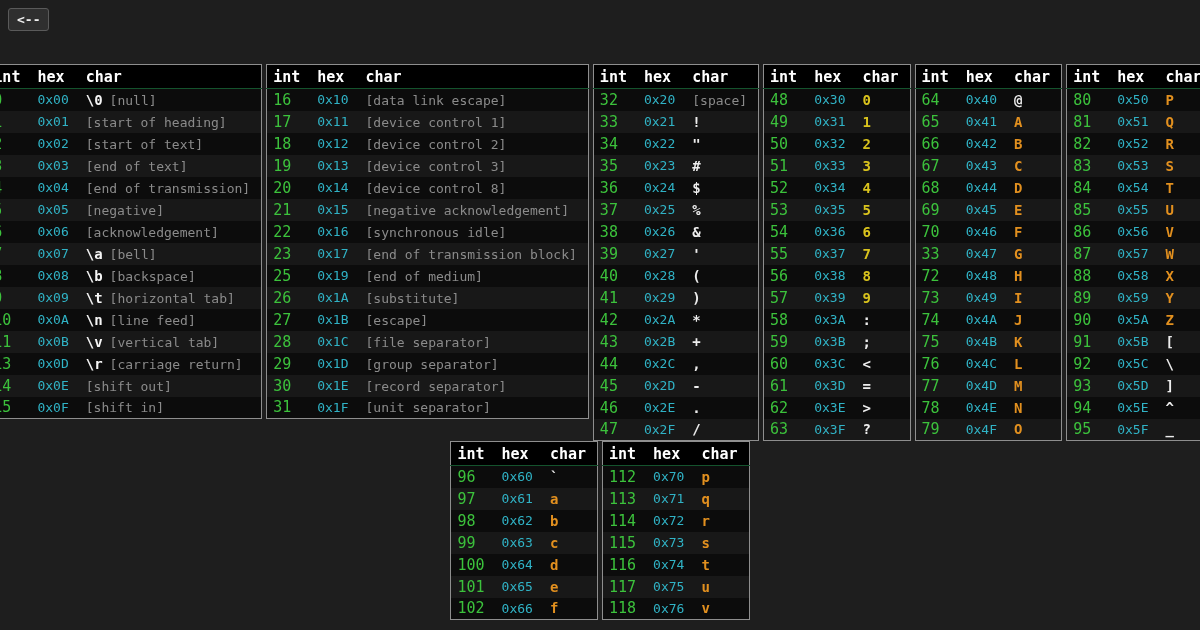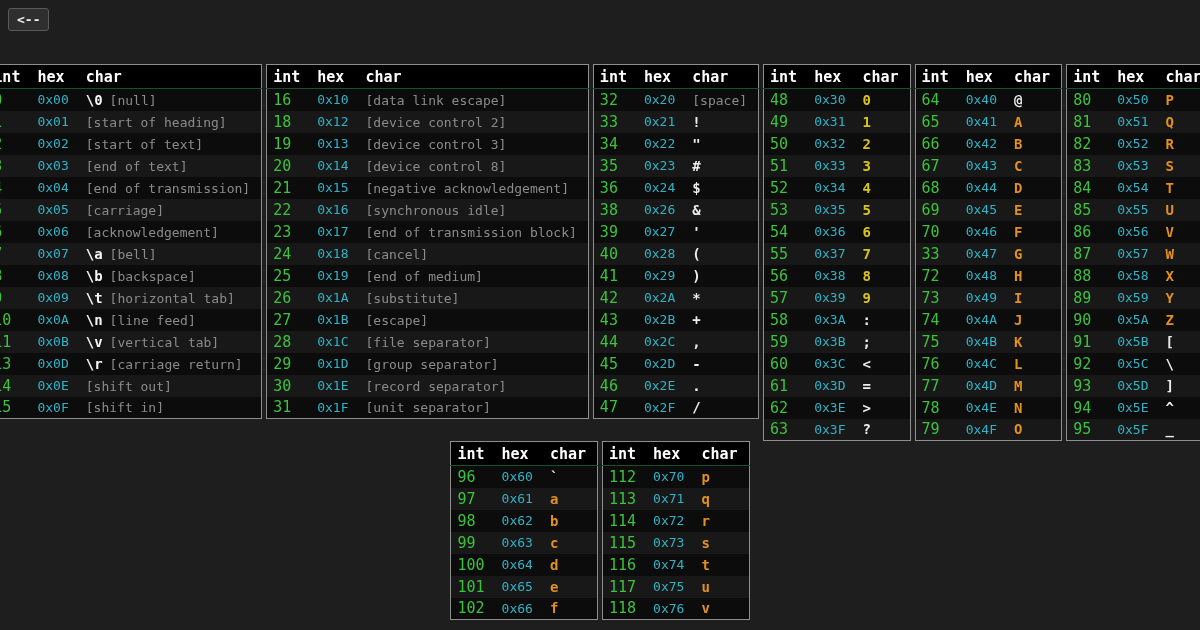--- a/index.html
+++ b/index.html
@@ -101,21 +101,21 @@
             <td class="c-char"><span class="desc">[end of text]</span></td>
           </tr>
           <tr>
             <td class="c-int">4</td>
             <td class="c-hex">0x04</td>
             <td class="c-char"><span class="desc">[end of transmission]</span></td>
           </tr>
           <tr>
             <td class="c-int">5</td>
             <td class="c-hex">0x05</td>
-            <td class="c-char"><span class="desc">[carriage]</span></td>
+            <td class="c-char"><span class="desc">[negative]</span></td>
           </tr>
           <tr>
             <td class="c-int">6</td>
             <td class="c-hex">0x06</td>
             <td class="c-char"><span class="desc">[acknowledgement]</span></td>
           </tr>
           <tr>
             <td class="c-int">7</td>
             <td class="c-hex">0x07</td>
             <td class="c-char"><span class="ch t-esc">\a</span><span class="desc">[bell]</span></td>
@@ -165,20 +165,25 @@
             <th>char</th>
           </tr>
         </thead>
         <tbody>
           <tr>
             <td class="c-int">16</td>
             <td class="c-hex">0x10</td>
             <td class="c-char"><span class="desc">[data link escape]</span></td>
           </tr>
           <tr>
+            <td class="c-int">17</td>
+            <td class="c-hex">0x11</td>
+            <td class="c-char"><span class="desc">[device control 1]</span></td>
+          </tr>
+          <tr>
             <td class="c-int">18</td>
             <td class="c-hex">0x12</td>
             <td class="c-char"><span class="desc">[device control 2]</span></td>
           </tr>
           <tr>
             <td class="c-int">19</td>
             <td class="c-hex">0x13</td>
             <td class="c-char"><span class="desc">[device control 3]</span></td>
           </tr>
           <tr>
@@ -193,25 +198,20 @@
           </tr>
           <tr>
             <td class="c-int">22</td>
             <td class="c-hex">0x16</td>
             <td class="c-char"><span class="desc">[synchronous idle]</span></td>
           </tr>
           <tr>
             <td class="c-int">23</td>
             <td class="c-hex">0x17</td>
             <td class="c-char"><span class="desc">[end of transmission block]</span></td>
-          </tr>
-          <tr>
-            <td class="c-int">24</td>
-            <td class="c-hex">0x18</td>
-            <td class="c-char"><span class="desc">[cancel]</span></td>
           </tr>
           <tr>
             <td class="c-int">25</td>
             <td class="c-hex">0x19</td>
             <td class="c-char"><span class="desc">[end of medium]</span></td>
           </tr>
           <tr>
             <td class="c-int">26</td>
             <td class="c-hex">0x1A</td>
             <td class="c-char"><span class="desc">[substitute]</span></td>
@@ -269,20 +269,25 @@
           </tr>
           <tr>
             <td class="c-int">35</td>
             <td class="c-hex">0x23</td>
             <td class="c-char"><span class="ch t-sym">#</span></td>
           </tr>
           <tr>
             <td class="c-int">36</td>
             <td class="c-hex">0x24</td>
             <td class="c-char"><span class="ch t-sym">$</span></td>
+          </tr>
+          <tr>
+            <td class="c-int">37</td>
+            <td class="c-hex">0x25</td>
+            <td class="c-char"><span class="ch t-sym">%</span></td>
           </tr>
           <tr>
             <td class="c-int">38</td>
             <td class="c-hex">0x26</td>
             <td class="c-char"><span class="ch t-sym">&amp;</span></td>
           </tr>
           <tr>
             <td class="c-int">39</td>
             <td class="c-hex">0x27</td>
             <td class="c-char"><span class="ch t-sym">'</span></td>

